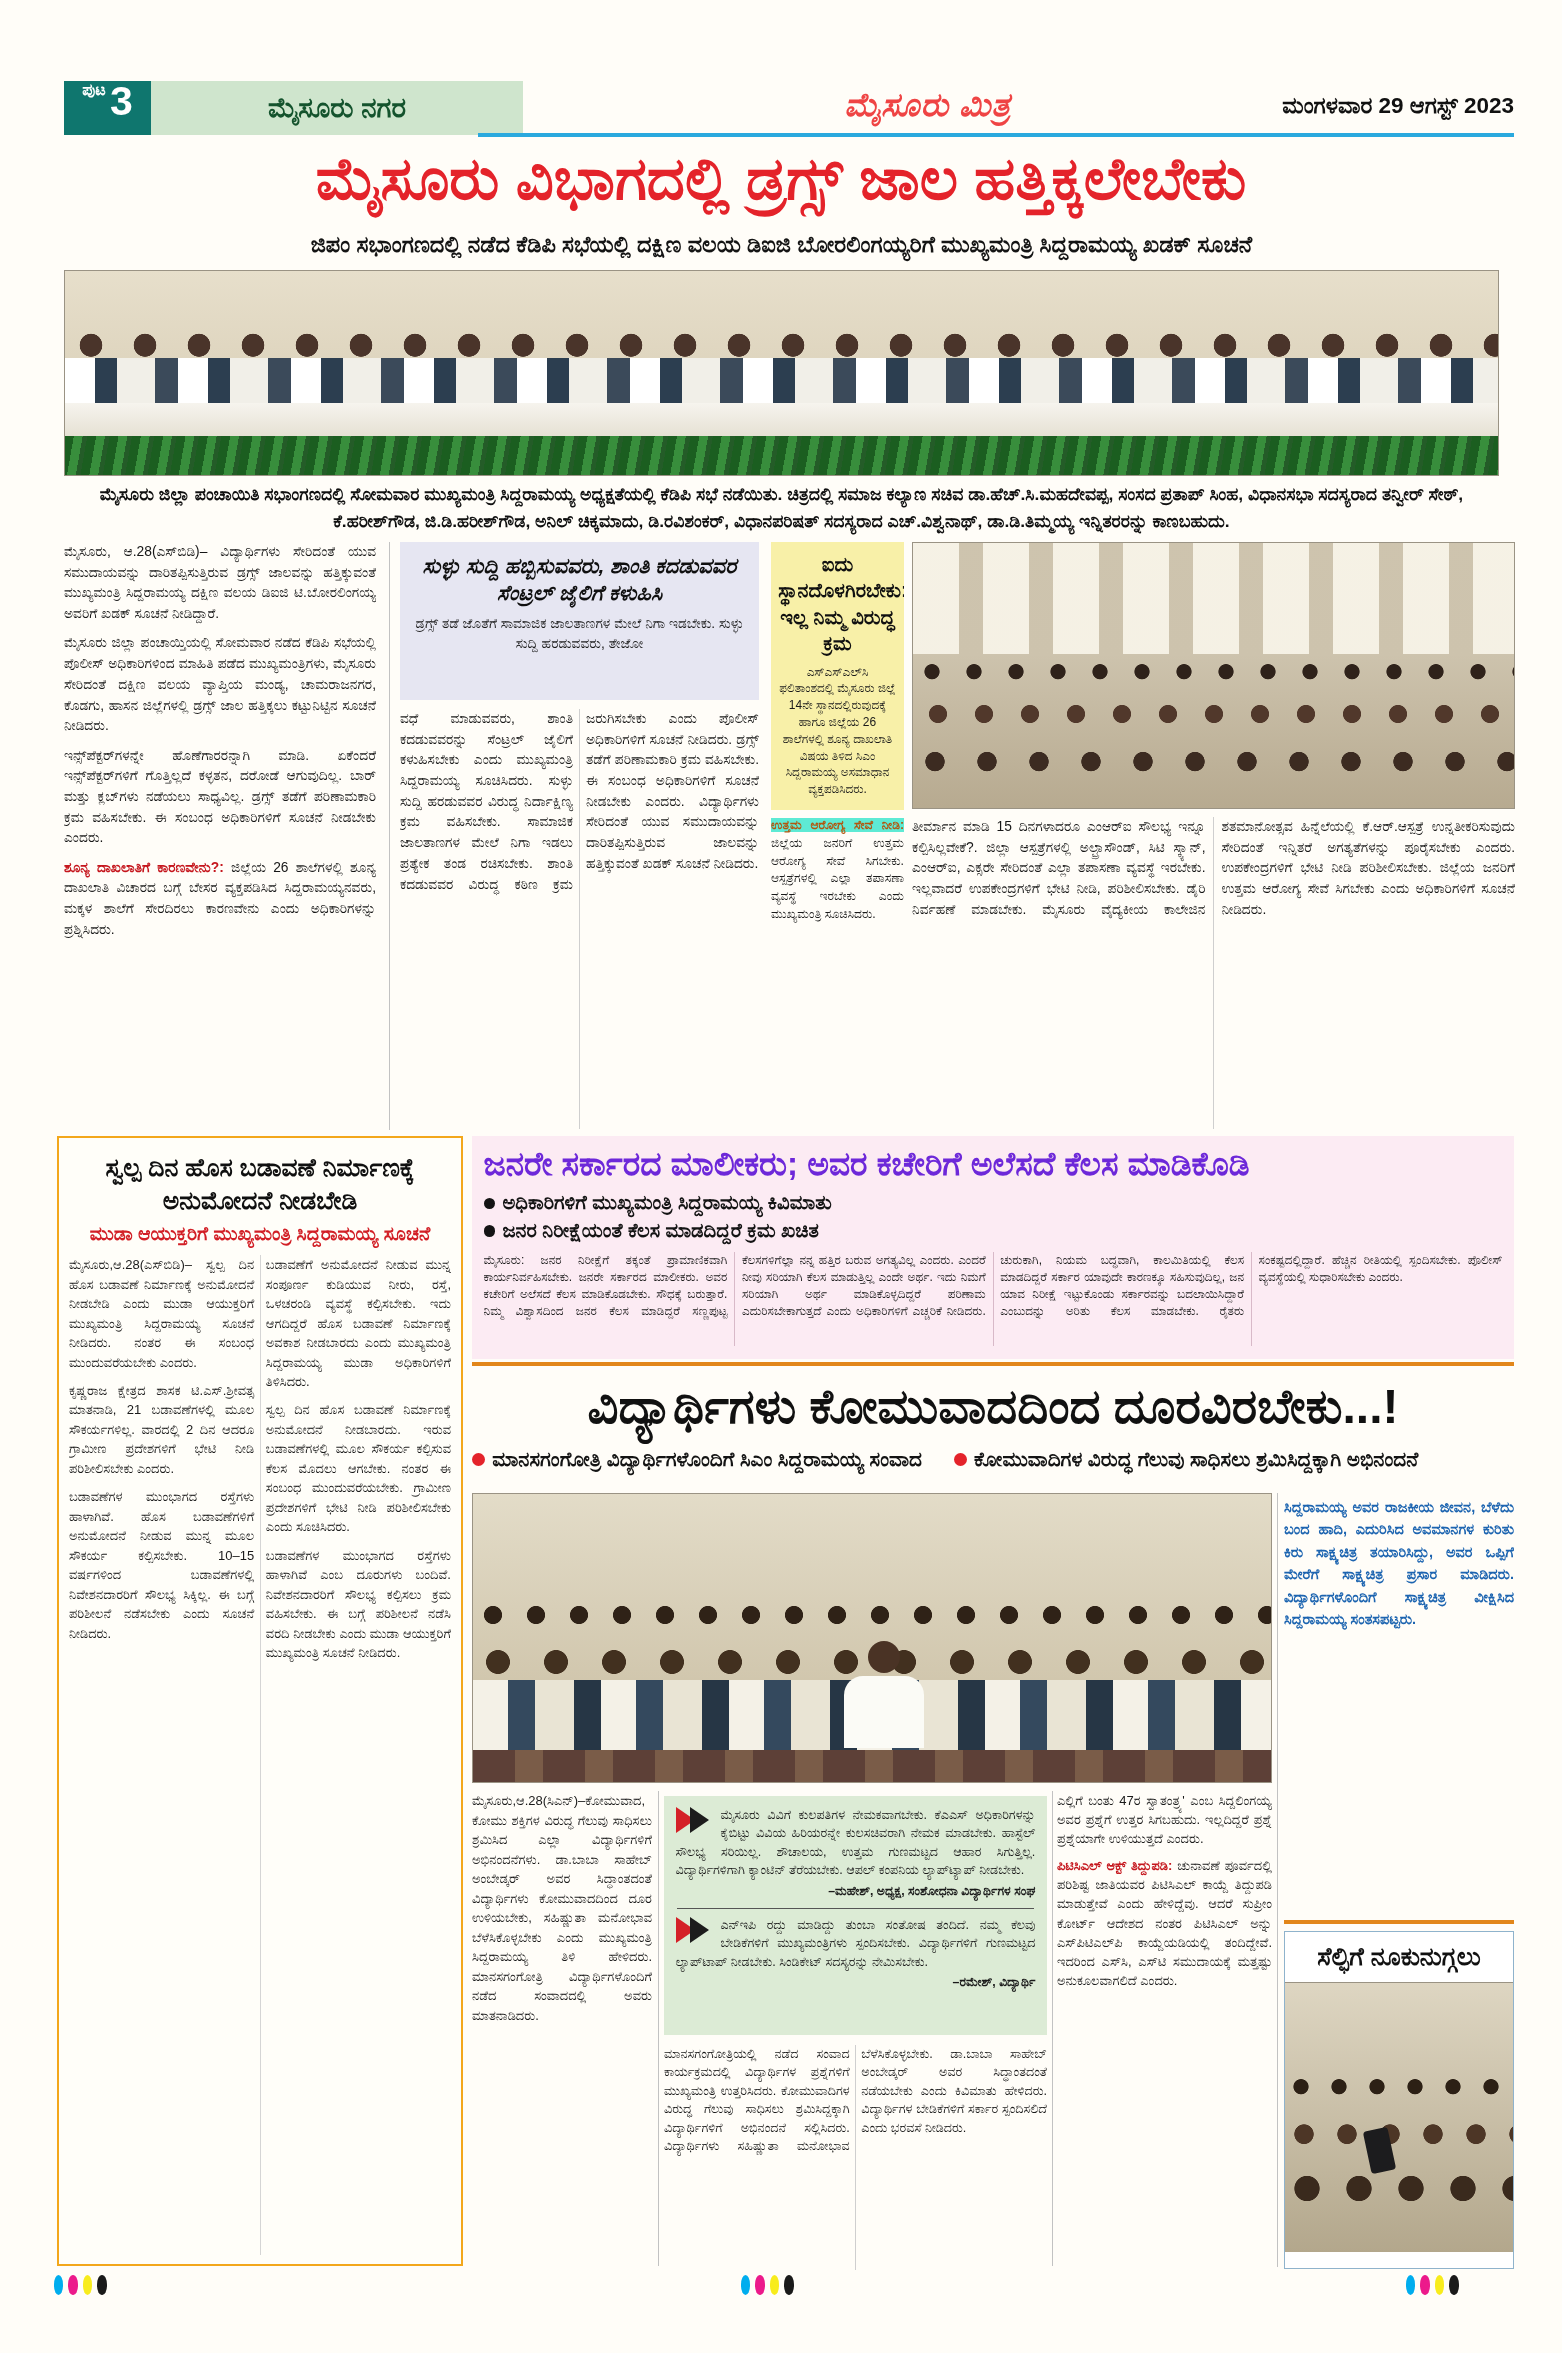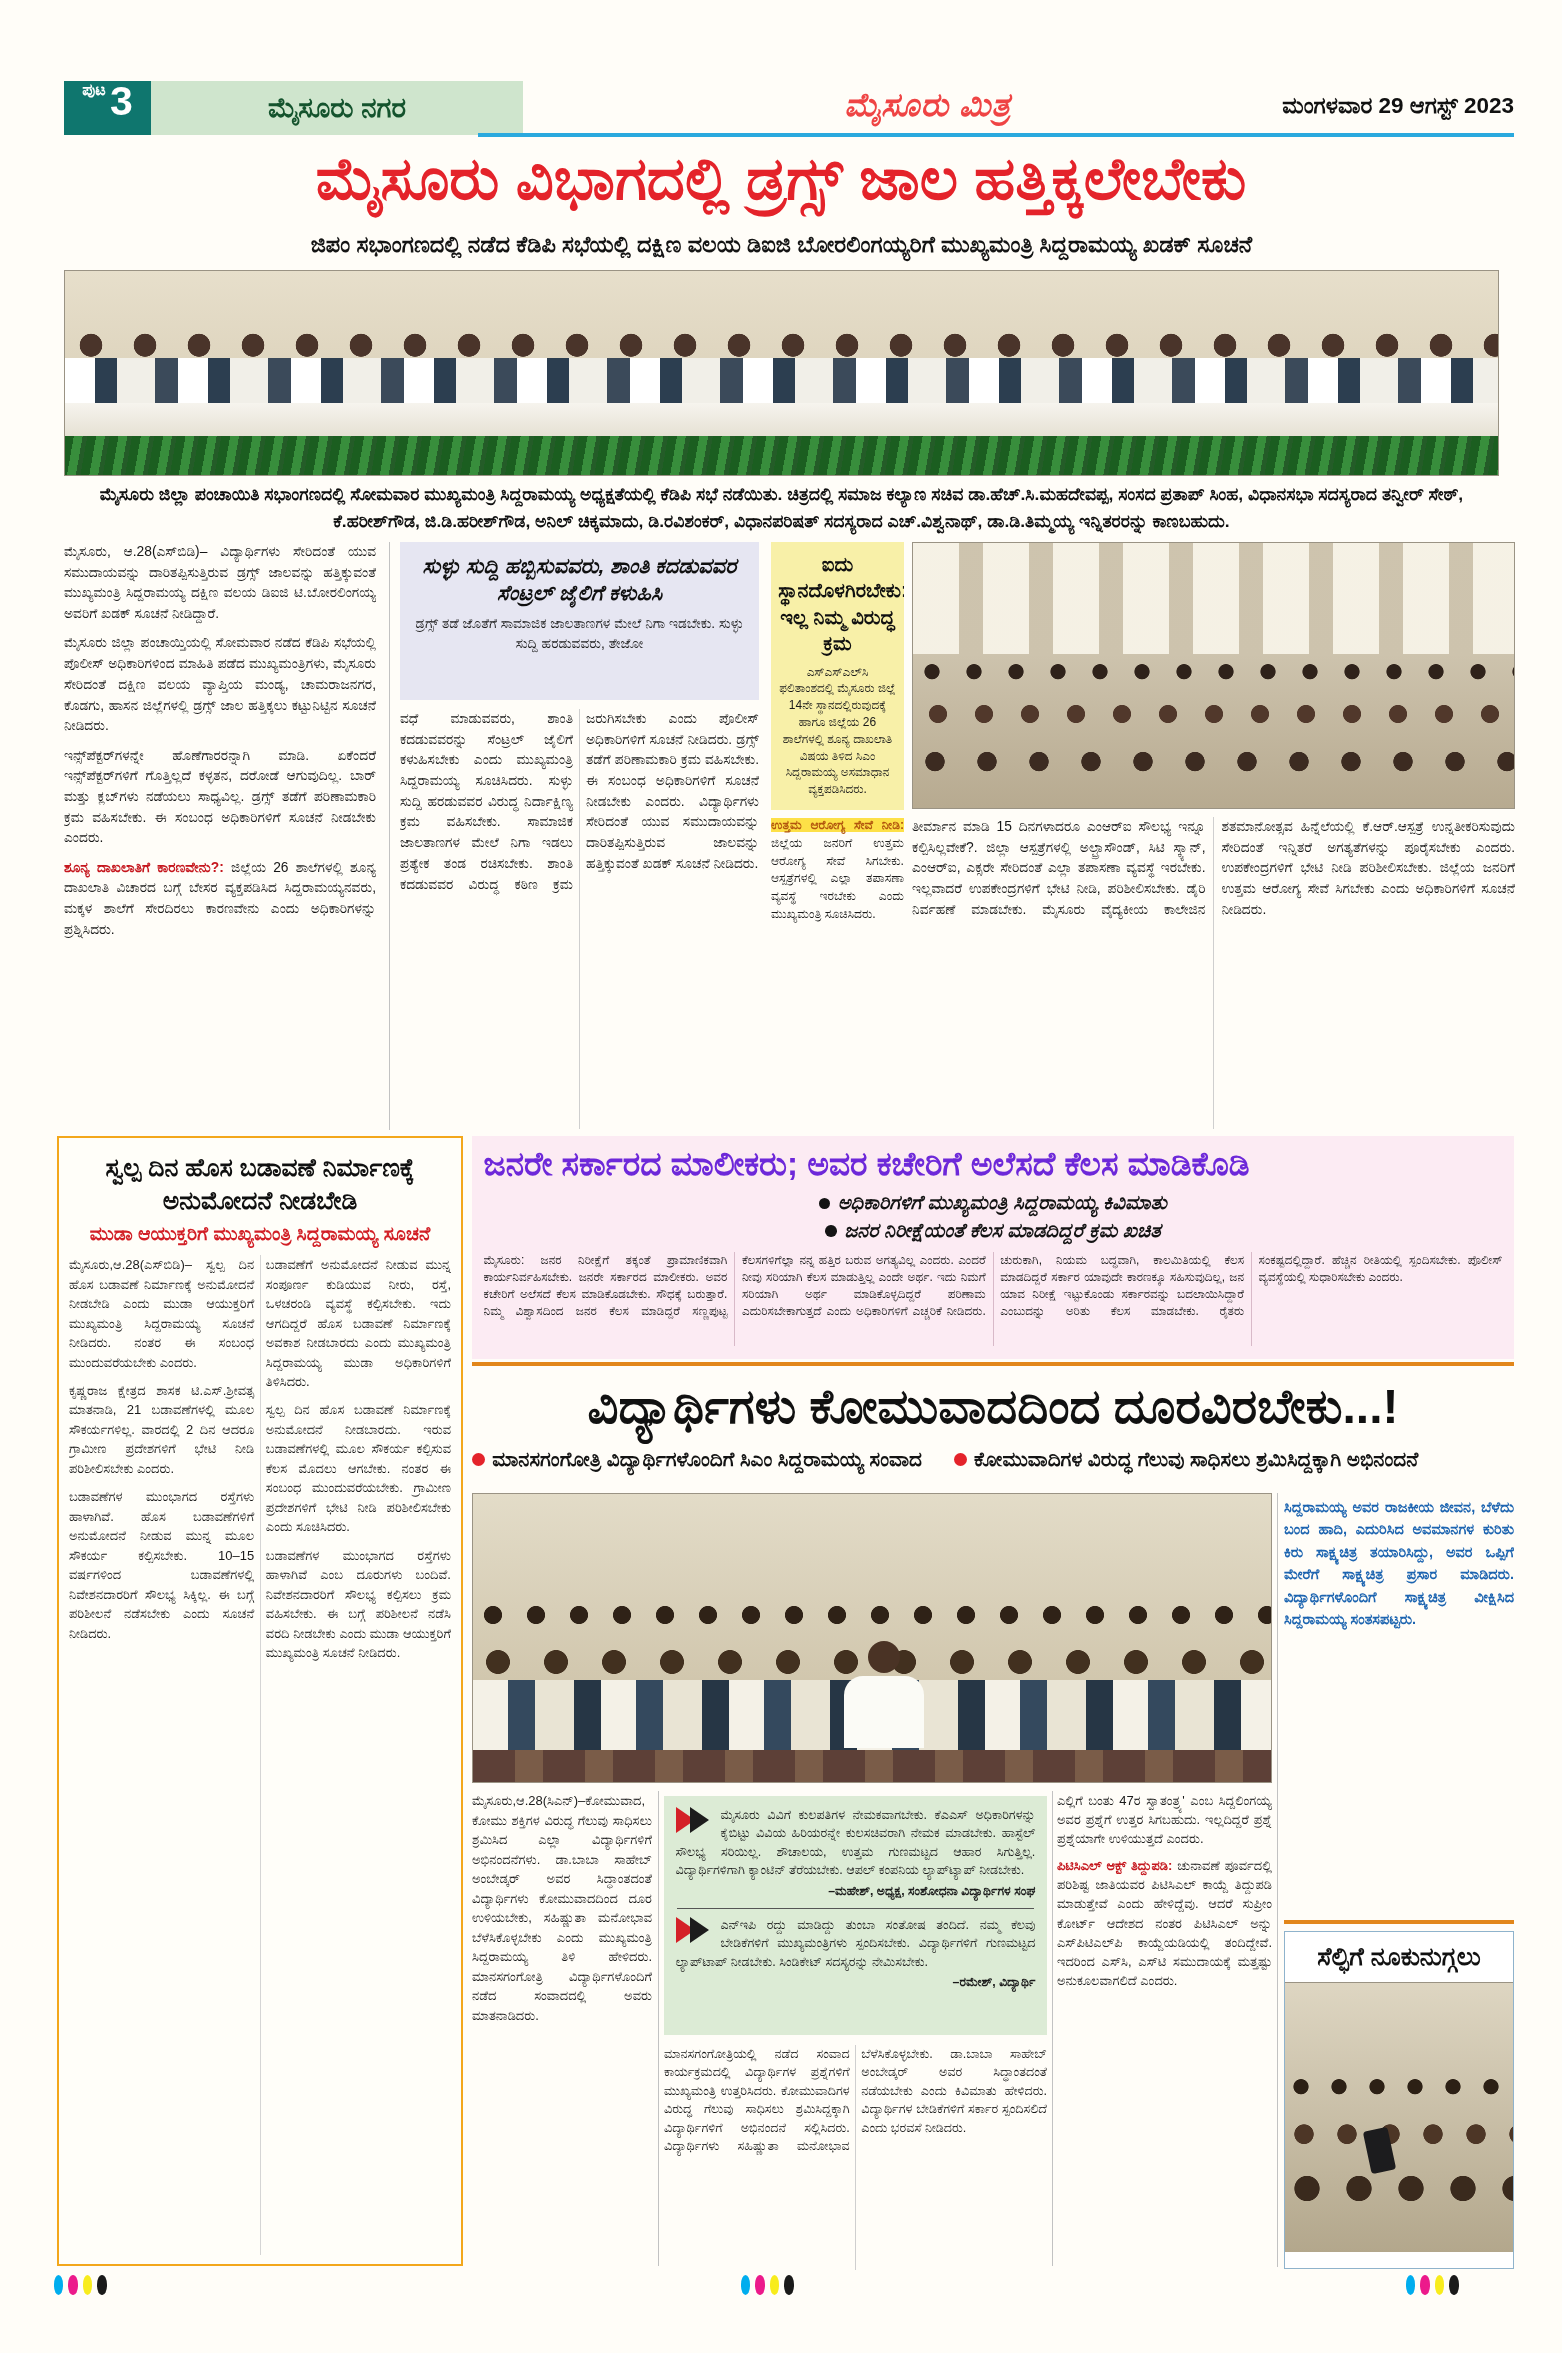--- a/index.html
+++ b/index.html
@@ -79,35 +79,35 @@
 
   .jail-box { position:absolute; left:400px; top:542px; width:359px; height:158px; background:#e6e6f2; padding:10px 11.6px; overflow:hidden; }
   .jail-box h3 { font-size:21px; font-weight:800; text-align:center; line-height:1.3; color:#101010;font-style:italic; }
   .jail-box .bstart { margin-top:7.2px; font-size:13.8px; line-height:1.45; text-align:center; }
   .colB-body { position:absolute; left:400px; top:709px; width:359px; height:420px; column-count:2; column-gap:13px; column-rule:0.7px solid #cfcfcf; overflow:hidden; }
 
   .rank-box { position:absolute; left:771px; top:542px; width:133px; height:268px; background:#f8f0a8; padding:8.7px 7.2px; overflow:hidden; }
   .rank-box h3 { font-size:19.6px; font-weight:800; text-align:center; line-height:1.35; color:#101010; }
   .rank-box .bstart { margin-top:7.2px; font-size:12px; line-height:1.4; text-align:center; }
   .colC-body { position:absolute; left:771px; top:817px; width:133px; height:312px; font-size:12.3px; line-height:1.45; text-align:justify; overflow:hidden; }
-  .hl-yellow { background:#fde047; font-weight:800; color:#b2560e; }
+  .hl-yellow { background:#5eead4; font-weight:800; color:#b2560e; }
 
   .colD-body { position:absolute; left:912px; top:817px; width:603px; height:312px; column-count:2; column-gap:16px; column-rule:0.7px solid #cfcfcf; overflow:hidden; }
 
   
   .muda-box { position:absolute; left:57px; top:1136px; width:406px; height:1130px; border:2.9px solid #f3a71b; background:#fffef9; padding:13px 10px; overflow:hidden; }
   .muda-box h2 { font-size:25px; font-weight:800; text-align:center; line-height:1.3; color:#101010; }
   .muda-box h4 { font-size:19px; font-weight:800; text-align:center; color:#d21f26; margin-top:7.2px; }
   .muda-body { margin-top:10px; height:1000px; column-count:2; column-gap:11.6px; column-rule:0.7px solid #d5d5d5; font-size:13px; line-height:1.5; text-align:justify; overflow:hidden; }
   .muda-body p { margin-bottom:8.7px; }
 
   
   .people-box { position:absolute; left:472px; top:1136px; width:1042px; height:223px; background:#fcebf3; padding:8.7px 11.6px; overflow:hidden; }
   .people-box h2 { font-size:33px; font-weight:800; text-align:left; color:#6d28d9; }
-  .people-bullets { margin-top:5.8px; text-align:center;font-style:italic; }
+  .people-bullets { margin-top:5.8px; text-align:left; }
   .people-bullets div { font-size:19.6px; font-weight:800; color:#141414; line-height:1.4; }
   .people-bullets .dot { display:inline-block; width:11.6px; height:11.6px; border-radius:50%; background:#141414; margin-right:7.2px; }
   .people-body { margin-top:7.2px; height:94px; column-count:4; column-gap:14.5px; column-rule:0.7px solid #d8b9c8; font-size:12px; line-height:1.42; text-align:justify; overflow:hidden; }
   .rule-orange-1 { position:absolute; left:472px; top:1362px; width:1042px; height:4.3px; background:#e2861a; }
 
   
   .students-headline { position:absolute; left:472px; top:1373px; width:1042px; height:71px; text-align:center; font-size:48px; font-weight:800; color:#111; line-height:1.4; overflow:hidden; }
   .students-bullets { position:absolute; left:472px; top:1448px; width:1042px; display:flex; justify-content:flex-start; gap:32px; }
   .students-bullets .item { font-size:20px; font-weight:800; color:#141414; display:flex; align-items:center; gap:7.2px; }
   .students-bullets .reddot { width:13px; height:13px; border-radius:50%; background:#e4232a; flex:0 0 auto; }

